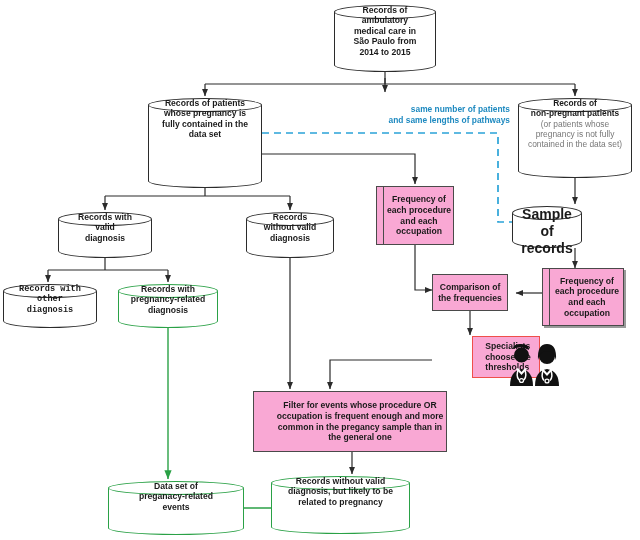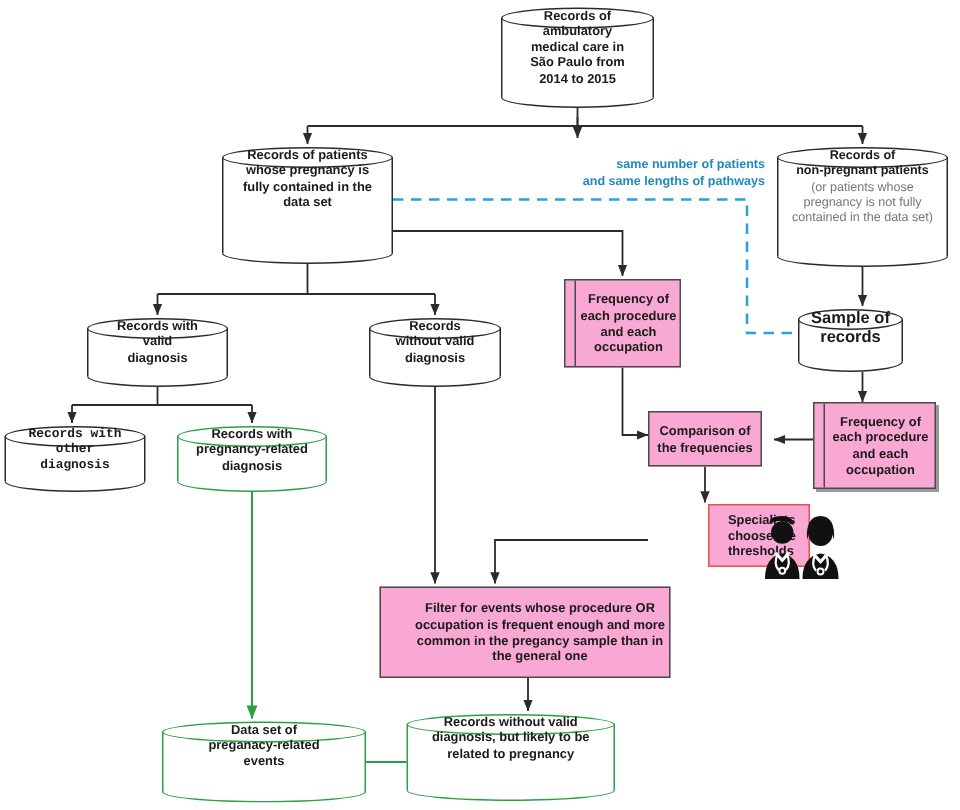--- a/index.html
+++ b/index.html
@@ -136,21 +136,21 @@
     <div class="bot"></div>
     <div class="txt">
       <span>Records of</span>
       <span>ambulatory</span>
       <span>medical care in</span>
       <span>São Paulo from</span>
       <span>2014 to 2015</span>
     </div>
   </div>
 
-  <div class="cyl" style="left:148px;top:98px;width:114px;height:78px;font-size:8.6px;">
+  <div class="cyl" style="left:148px;top:98px;width:114px;height:90px;font-size:8.6px;">
     <div class="body"></div>
     <div class="top"></div>
     <div class="bot"></div>
     <div class="txt">
       <span>Records of patients</span>
       <span>whose pregnancy is</span>
       <span>fully contained in the</span>
       <span>data set</span>
     </div>
   </div>
@@ -197,21 +197,21 @@
 
   <div class="rect predef" style="left:376px;top:186px;width:78px;height:59px;font-size:8.6px;padding-left:8px;">
     <div>
       <div>Frequency of</div>
       <div>each procedure</div>
       <div>and each</div>
       <div>occupation</div>
     </div>
   </div>
 
-  <div class="cyl" style="left:532px;top:206px;width:70px;height:42px;font-size:11px;">
+  <div class="cyl" style="left:512px;top:206px;width:70px;height:42px;font-size:14px;">
     <div class="body"></div>
     <div class="top"></div>
     <div class="bot"></div>
     <div class="txt">
       <span>Sample of</span>
       <span>records</span>
     </div>
   </div>
 
   <div class="cyl" style="left:3px;top:284px;width:94px;height:44px;font-size:8.6px;font-family:Liberation Mono, monospace;">

